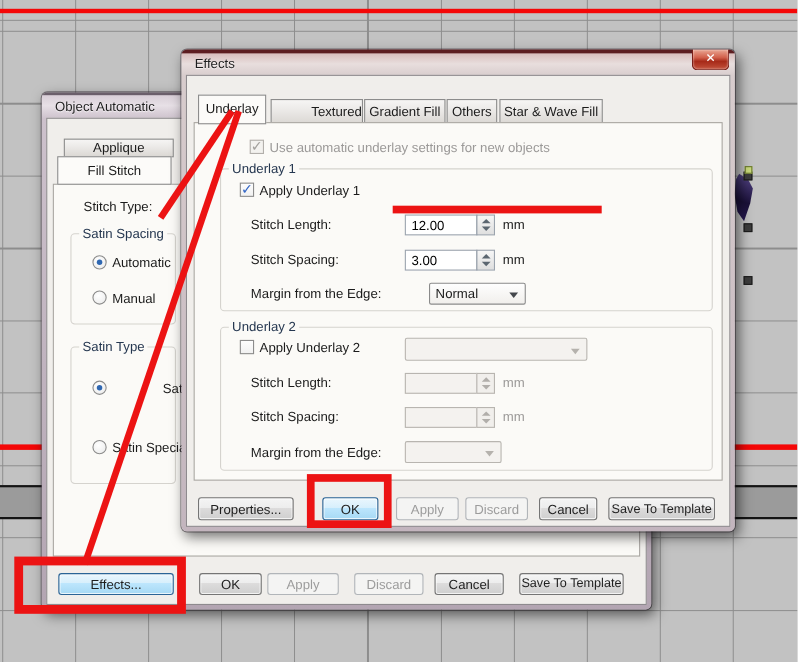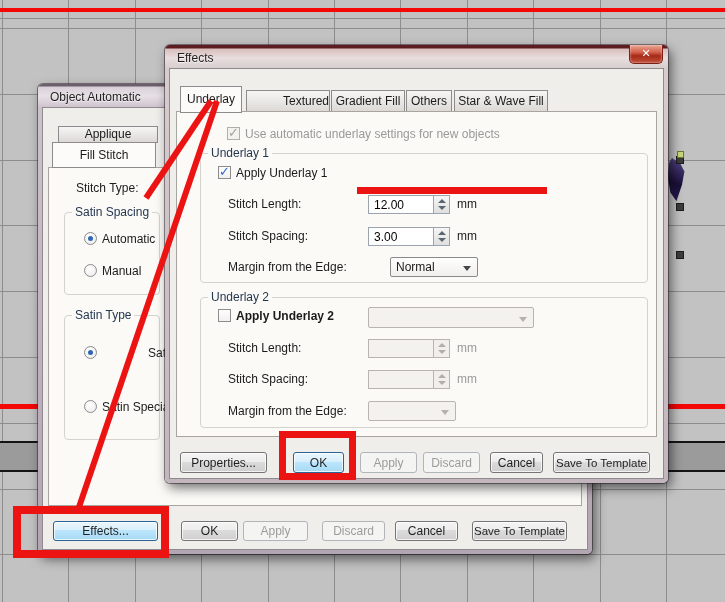--- a/index.html
+++ b/index.html
@@ -149,21 +149,21 @@
     <div class="lbl" style="left:292px;top:184px;z-index:5;">mm</div>
     <div class="lbl" style="left:63px;top:215px;z-index:5;">Margin from the Edge:</div>
     <div class="combo" style="left:189px;top:212px;width:88px;height:20px;z-index:5;margin-left:36px;">
       <span>Normal</span>
       <span class="arrow"></span>
     </div>
 
     <div class="group" style="left:35px;top:252px;width:448px;height:131px;z-index:4;"></div>
     <div class="group-label" style="left:43px;top:245px;z-index:5;">Underlay 2</div>
     <div class="checkbox" style="left:53px;top:264px;z-index:5;"></div>
-    <div class="lbl" style="left:71px;top:264px;z-index:5;font-weight:bold;">Apply Underlay 2</div>
+    <div class="lbl" style="left:71px;top:264px;z-index:5;">Apply Underlay 2</div>
     <div class="combo disab" style="left:203px;top:262px;width:166px;height:21px;z-index:5;">
       <span></span>
       <span class="arrow" style="top:9px;"></span>
     </div>
     <div class="lbl" style="left:63px;top:296px;z-index:5;">Stitch Length:</div>
     <input class="spin" disabled="" style="left: 203px; top: 294px; width: 66px; z-index: 5;" value="">
     <div class="spinner disab" style="left:268px;top:294px;z-index:5;">
         <div class="sp-up"></div>
         <div class="sp-dn"></div>
       </div>

